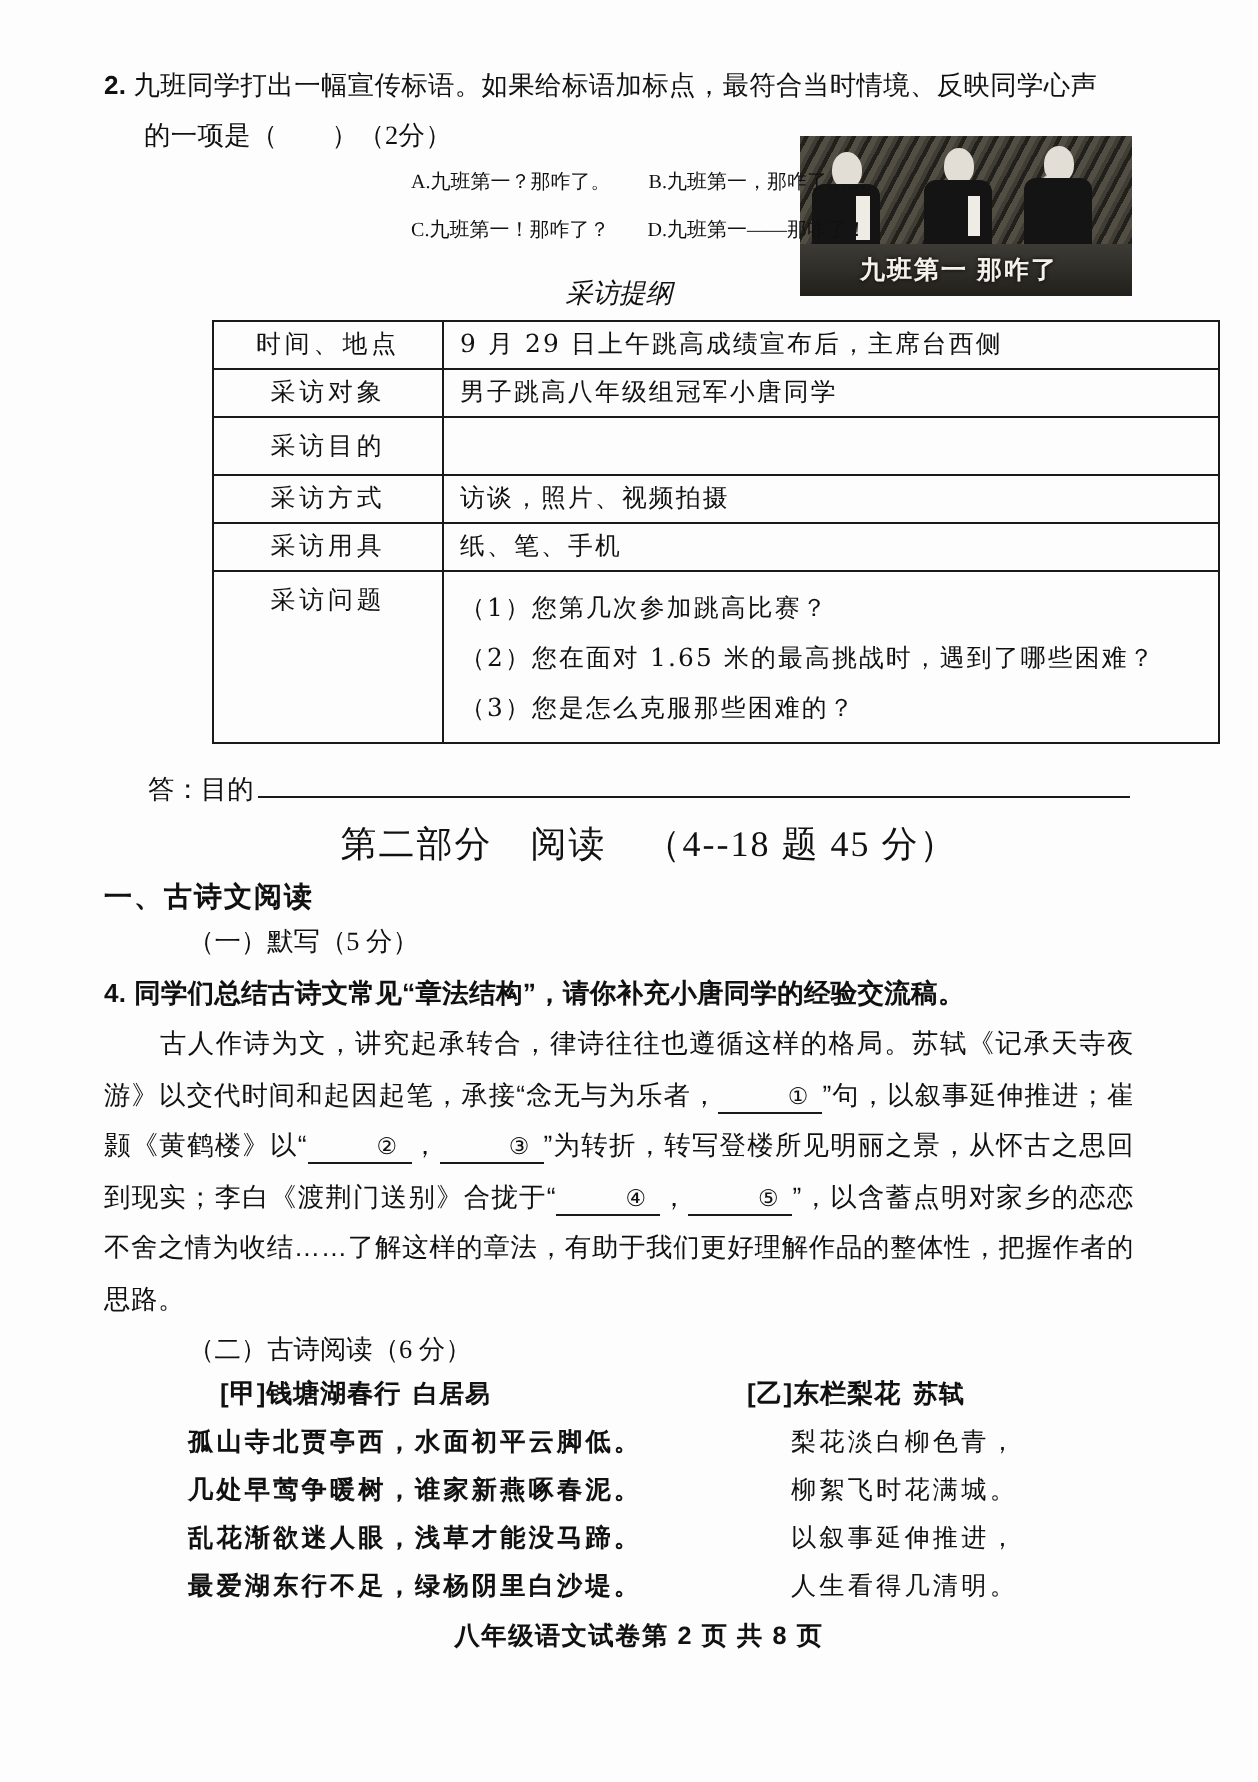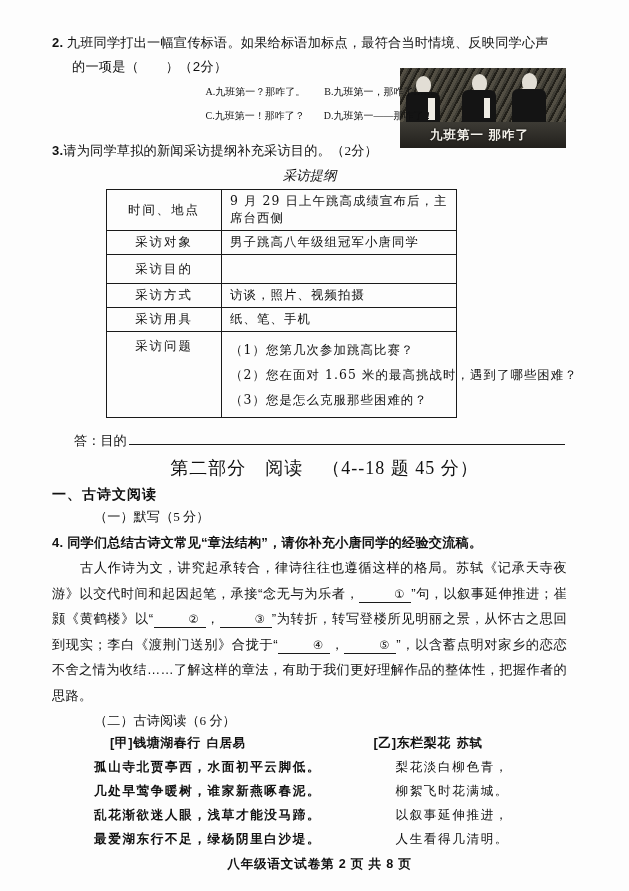--- a/index.html
+++ b/index.html
@@ -30,21 +30,21 @@
     font-size: 13.2px;
     line-height: 25px;
     letter-spacing: 0.2px;
     white-space: nowrap;
   }
   .q-num {
     font-weight: 700;
     font-family: "Liberation Sans", sans-serif;
     font-size: 13px;
   }
-  .indent1 { padding-left: 20px; font-family: Liberation Mono, monospace; }
+  .indent1 { padding-left: 20px; }
 
   .opt-line {
     font-size: 10px;
     line-height: 24px;
     padding-left: 20px;
     white-space: nowrap;
     text-align: center;
   }
   .opt-gap { display: inline-block; width: 14px; }
 
@@ -104,21 +104,21 @@
 
   
   .tbl-title {
     text-align: center;
     font-size: 13.4px;
     margin: 4px 0 4px 0;
     font-style: italic;
   }
   table.outline {
     border-collapse: collapse;
-    width: 351px;
+    width: 504px;
     margin-left: 54px;
     table-layout: fixed;
   }
   table.outline td {
     border: 1px solid #1a1a1a;
     font-family: "DejaVu Serif", "Liberation Serif", serif;
     font-size: 12.4px;
     padding: 3px 8px;
     vertical-align: middle;
     letter-spacing: 1.2px;
@@ -276,23 +276,20 @@
         <span>B.九班第一，那咋了……</span>
       </div>
       <div class="opt-line">
         <span>C.九班第一！那咋了？</span>
         <span class="opt-gap"></span>
         <span>D.九班第一——那咋了！</span>
       </div>
     </div>
 
     <div style="margin-top:10px;">
-      <div class="q-line">
-        <span class="q-num">3.</span><span>请为同学草拟的新闻采访提纲补充采访目的。（2分）</span>
-      </div>
       <div class="tbl-title">采访提纲</div>
 
       <table class="outline">
         <tbody>
           <tr>
             <td class="lbl">时间、地点</td>
             <td class="val">9 月 29 日上午跳高成绩宣布后，主席台西侧</td>
           </tr>
           <tr>
             <td class="lbl">采访对象</td>

